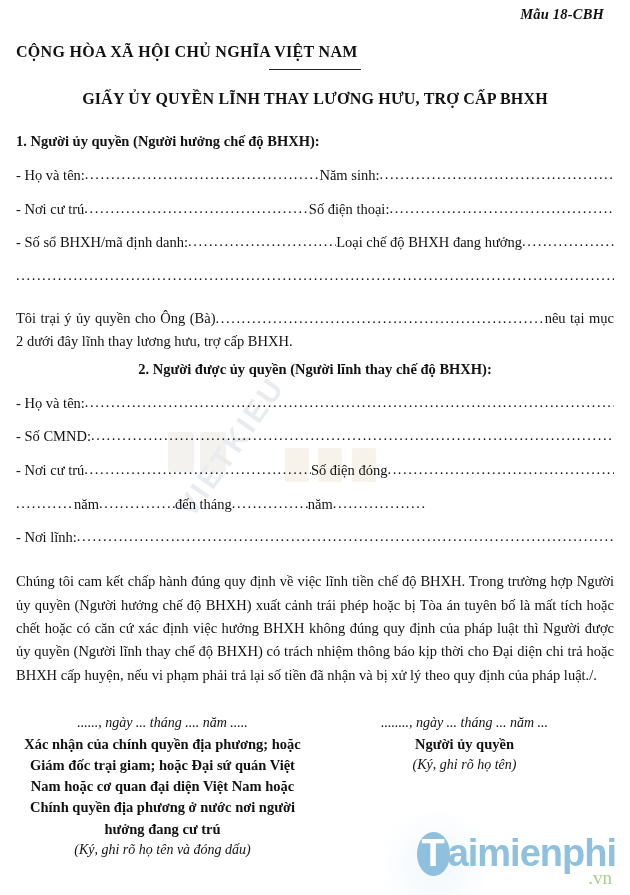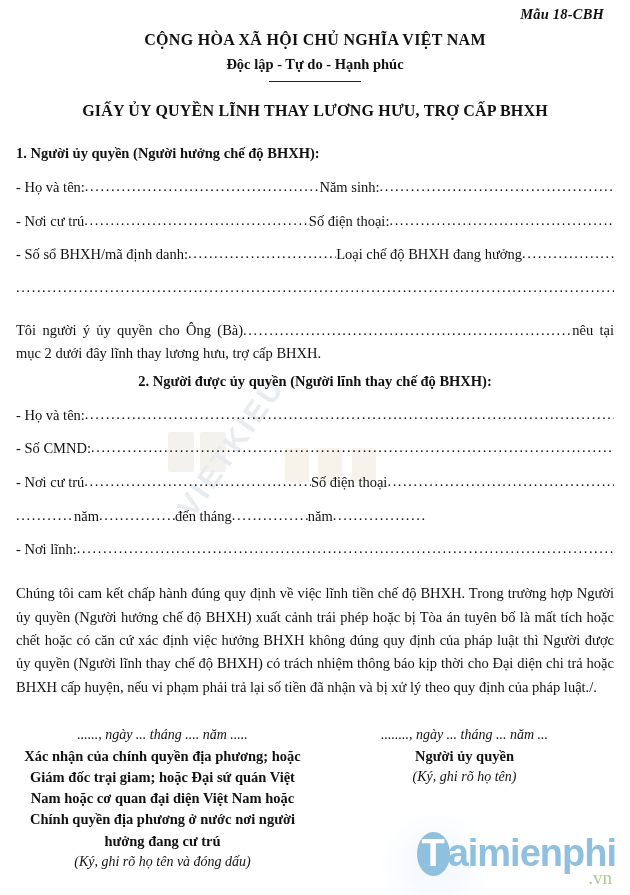--- a/index.html
+++ b/index.html
@@ -67,25 +67,24 @@
   .form-code {
     text-align: right;
     font-style: italic;
     font-weight: 700;
     font-size: 14.5px;
     padding-top: 6px;
     padding-right: 10px;
     letter-spacing: .2px;
   }
   .nation {
-    text-align: center;
     font-weight: 700;
     font-size: 16px;
     letter-spacing: .3px;
-    margin-top: 8px;
+    margin-top: 20px;
   }
   .motto {
     text-align: center;
     font-weight: 700;
     font-size: 14.5px;
     margin-top: 7px;
   }
   .rule {
     width: 92px;
     height: 1px;
@@ -217,21 +216,20 @@
   <div class="wm-block wm-b5"></div>
   <div class="wm-diag">VIETKIEU</div>
   <div class="wm-ring"></div>
 </div>
 
 <div class="page">
 
   <div class="form-code">Mẫu 18-CBH</div>
 
   <div class="nation">CỘNG HÒA XÃ HỘI CHỦ NGHĨA VIỆT NAM</div>
-  <div class="motto">Độc lập - Tự do - Hạnh phúc</div>
   <div class="rule"></div>
 
   <div class="doc-title">GIẤY ỦY QUYỀN LĨNH THAY LƯƠNG HƯU, TRỢ CẤP BHXH</div>
 
   <div class="sec-head">1. Người ủy quyền (Người hưởng chế độ BHXH):</div>
 
   <div class="field-row">
     <span class="lbl">- Họ và tên:</span>
     <span class="dots g1"></span>
     <span class="lbl">Năm sinh:</span>
@@ -250,39 +248,39 @@
     <span class="dots g1"></span>
     <span class="lbl">Loại chế độ BHXH đang hưởng</span>
     <span class="dots fixed-lg"></span>
   </div>
 
   <div class="field-row">
     <span class="dots g1"></span>
   </div>
 
   <div class="para">
-    <span>Tôi người ý ủy quyền cho Ông (Bà)</span><span class="para-inline-dots">...............................................................</span><span>nêu tại mục 2 dưới đây lĩnh thay lương hưu, trợ cấp BHXH.</span>
+    <span>Tôi trại ý ủy quyền cho Ông (Bà)</span><span class="para-inline-dots">...............................................................</span><span>nêu tại mục 2 dưới đây lĩnh thay lương hưu, trợ cấp BHXH.</span>
   </div>
 
   <div class="sec-head" id="sec2-head">2. Người được ủy quyền (Người lĩnh thay chế độ BHXH):</div>
 
   <div class="field-row">
     <span class="lbl">- Họ và tên:</span>
     <span class="dots g1"></span>
   </div>
 
   <div class="field-row">
     <span class="lbl">- Số CMND:</span>
     <span class="dots g1"></span>
   </div>
 
   <div class="field-row">
     <span class="lbl">- Nơi cư trú</span>
     <span class="dots g1"></span>
-    <span class="lbl">Số điện thoại</span>
+    <span class="lbl">Số điện đóng</span>
     <span class="dots g2"></span>
   </div>
 
   <div class="field-row">
     <span class="dots fixed-sm"></span>
     <span class="lbl">năm</span>
     <span class="dots fixed-md"></span>
     <span class="lbl">đến tháng</span>
     <span class="dots fixed-md"></span>
     <span class="lbl">năm</span>

